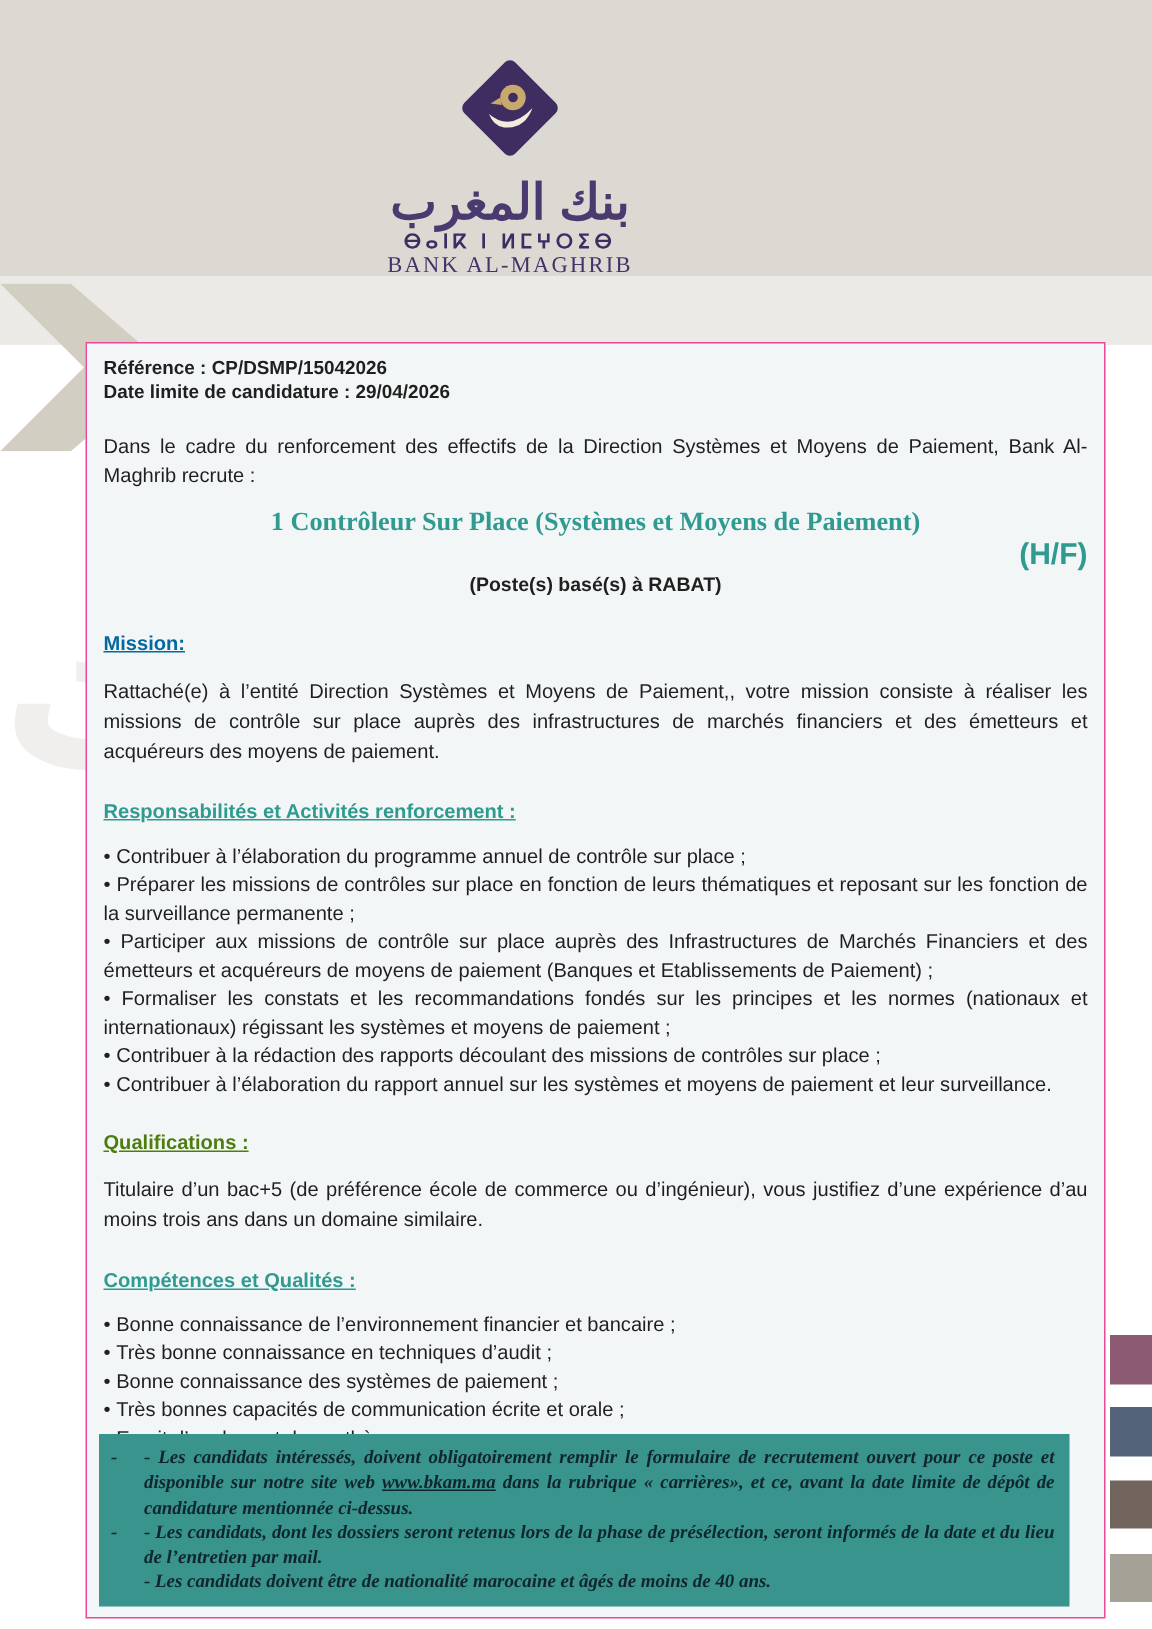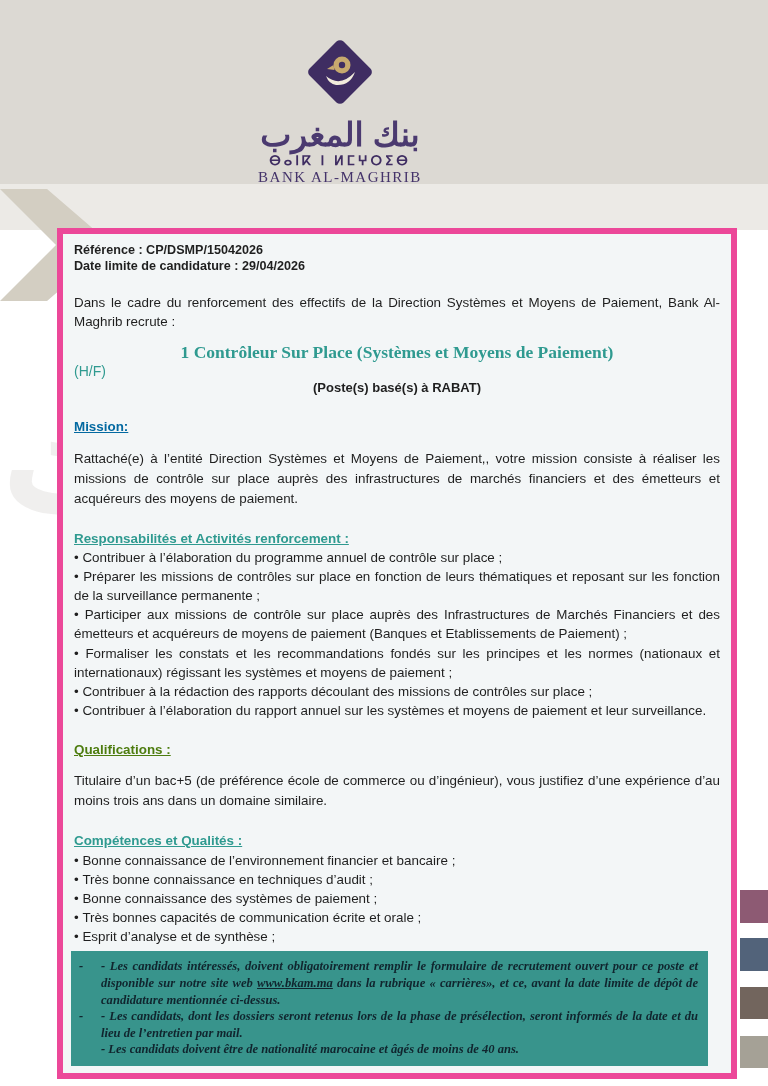--- a/index.html
+++ b/index.html
@@ -19,31 +19,31 @@
   .logo { position:absolute; top:38px; left:0; width:680px; text-align:center; }
   .diamond { width:48px; height:48px; background:#3f2d62; transform:rotate(45deg);
              margin:10px auto 22px auto; border-radius:5px; }
   .diamond svg { transform:rotate(-45deg); width:48px; height:48px; display:block; }
   .logo-arabic  { font-size:33px; font-weight:bold; color:#4b3a70; line-height:1.0; }
   .logo-tifinagh{ font-size:13px; font-weight:bold; color:#3f2d62; letter-spacing:3px; margin-top:2px; }
   .logo-latin   { font-family:"Liberation Serif", serif; font-size:15px; color:#44336a; letter-spacing:1.5px; margin-top:1px; }
   
   .doc {
     position:absolute; left:57px; top:228px; width:680px; height:851px;
-    background:#f3f6f7; border:6px solid #ec4899; padding:8px 11px;
+    background:#f3f6f7; border:1px solid #ec4899; padding:8px 11px;
     font-size:13.4px; line-height:1.45;
   }
   .ref-block { font-weight:bold; font-size:12.6px; line-height:1.3; }
   .intro { margin-top:18px; text-align:justify; }
   .job-title { margin-top:10px; text-align:center; font-weight:bold; font-size:17.5px; line-height:1.25; }
-  .job-hf    { text-align:left; font-weight:normal; font-size:14px; line-height:1.2; }
+  .job-hf    { text-align:right; font-weight:bold; font-size:20px; line-height:1.2; }
   .job-loc   { text-align:center; font-weight:bold; font-size:13px; line-height:1.3; }
   .sec-h { margin-top:20px; font-weight:bold; text-decoration:underline; font-size:13.4px; }
   .para  { margin-top:12px; text-align:justify; line-height:1.5; }
-  .blist { }
+  .blist { margin-top:10px; }
   .blist div { text-align:justify; line-height:1.42; }
   .bullet::before { content:"\2022\00a0"; }
   
   .notice {
     position:absolute; left:8px; right:23px; bottom:7px;
     padding:7px 10px 8px 8px;
     font-family:"Liberation Serif", serif; font-style:italic; font-weight:bold;
     font-size:12.6px; line-height:1.32; color:#10252e;
   }
   .notice-row { display:flex; }

